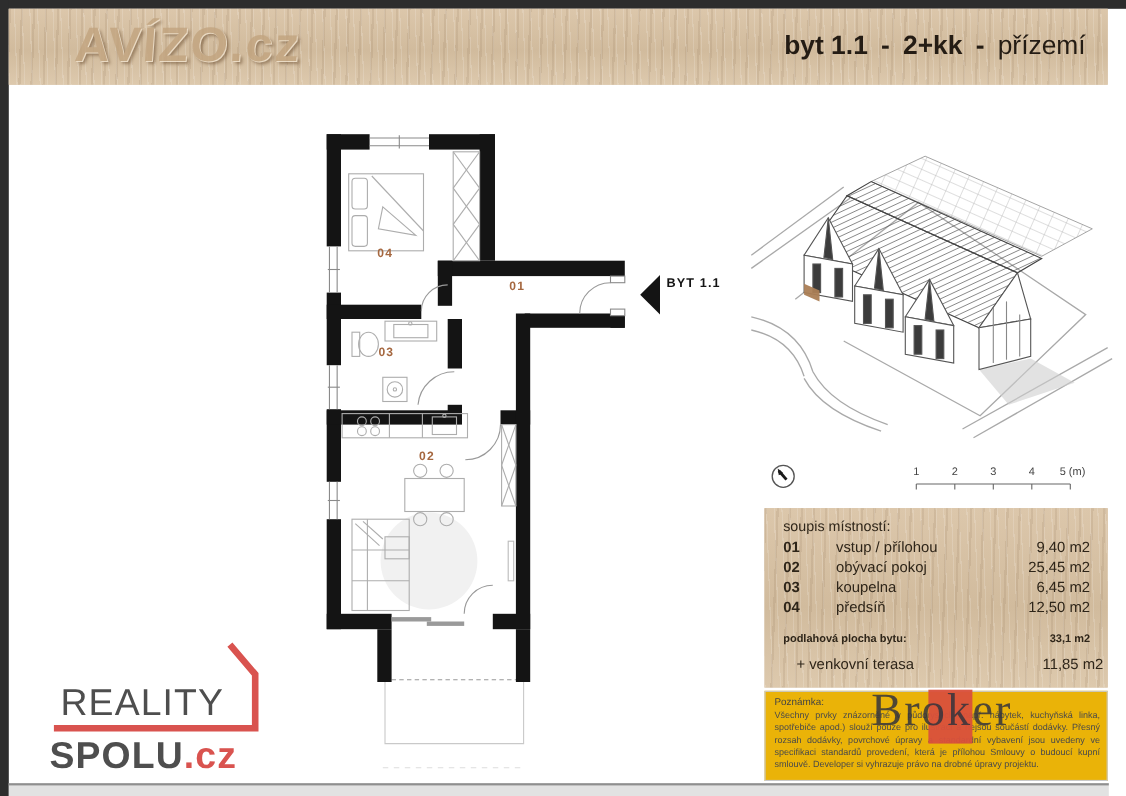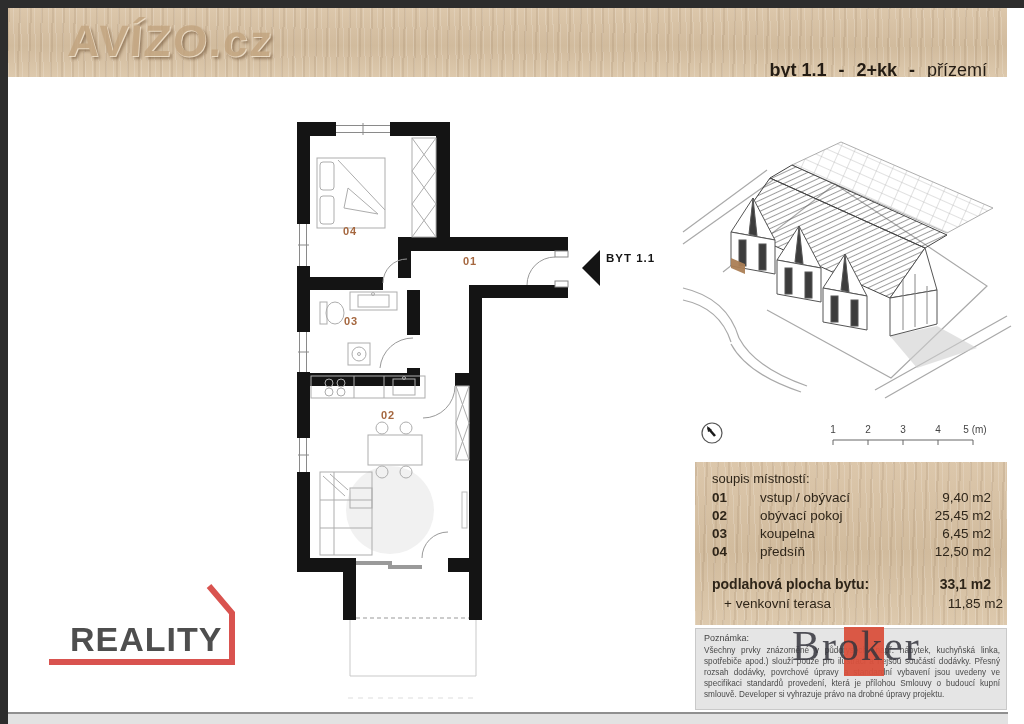--- a/index.html
+++ b/index.html
@@ -16,50 +16,50 @@
       repeating-linear-gradient(92deg, rgba(120,90,60,0.12) 0 2px, rgba(0,0,0,0) 2px 11px),
       repeating-linear-gradient(88deg, rgba(255,255,255,0.16) 0 1px, rgba(0,0,0,0) 1px 7px),
       linear-gradient(180deg,#dcc7ab 0%,#d1bb9d 55%,#ddc9ad 100%);
   }
   
   .header{left:8px;top:8px;width:999px;height:69px;overflow:hidden;}
   .avizo{left:60px;top:8px;font-size:44px;font-weight:800;letter-spacing:2px;color:#c2a47f;opacity:.8;
     text-shadow:1px 1px 0 #f0e2cd, 3px 3px 3px rgba(80,50,20,.55);transform:skewX(-4deg);}
   .project-title{left:38px;top:22px;font-size:24px;font-weight:700;color:#2e261d;letter-spacing:1px;}
   .tri{font-size:15px;margin-right:2px;vertical-align:2px;}
-  .unit-title{right:20px;top:20px;font-size:18px;color:#241c14;white-space:nowrap;margin-top:32px;}
+  .unit-title{right:20px;top:20px;font-size:24px;color:#241c14;white-space:nowrap;}
   .unit-title .b{font-weight:700;}
   .unit-title .sep{font-weight:700;margin:0 12px;}
   .unit-title .floor{font-weight:400;}
   
   .room-code{font-size:11px;font-weight:700;color:#a5673f;letter-spacing:1px;}
   .entrance-label{font-size:11.5px;font-weight:700;color:#141414;letter-spacing:1px;}
   
   .scale-label{font-size:10px;color:#444;transform:translateX(-50%);white-space:nowrap;}
   
   .room-panel{left:695px;top:462px;width:312px;height:163px;color:#2e2519;}
   .panel-title{left:17px;top:9px;font-size:13px;}
   .trow{left:0;width:312px;height:18px;font-size:13.5px;}
   .trow .code{position:absolute;left:17px;font-weight:700;}
   .trow .name{position:absolute;left:65px;}
   .trow .area{position:absolute;right:16px;}
-  .trow.bold{font-weight:700;font-size:14px;}
-  
-  .note-box{left:695px;top:628px;width:312px;height:82px;background:#e5e5e5;border:1px solid #c9c9c9;box-sizing:border-box;}
+  .trow.bold{font-weight:700;font-size:10px;}
+  
+  .note-box{left:695px;top:628px;width:312px;height:82px;background:#eab308;border:1px solid #c9c9c9;box-sizing:border-box;}
   .note-title{left:8px;top:4px;font-size:9px;color:#444;}
   .note-text{left:8px;top:16px;width:296px;font-size:8.2px;line-height:11px;color:#4a4a4a;text-align:justify;}
   
   .broker-logo{left:792px;top:622px;width:250px;height:85px;pointer-events:none;}
   .broker-sq{left:52px;top:5px;width:40px;height:49px;background:#d9503c;opacity:.95;}
   .broker-w1{left:0;top:0;font-family:"Liberation Serif",serif;font-size:42px;color:rgba(52,52,60,.85);letter-spacing:2px;}
   .broker-w2{left:20px;top:33px;font-family:"Liberation Serif",serif;font-size:34px;color:rgba(52,52,60,.85);letter-spacing:2px;}
   .broker-reg{left:234px;top:8px;font-family:"Liberation Serif",serif;font-size:13px;color:rgba(52,52,60,.85);}
   
   .rs-logo{left:30px;top:580px;width:225px;height:135px;}
-  .rs-line1{left:40px;top:40px;font-size:34px;font-weight:700;color:#4e4e4e;letter-spacing:1px;}
+  .rs-line1{left:25px;top:40px;font-size:34px;font-weight:400;color:#4e4e4e;letter-spacing:1px;}
   .rs-line2{left:15px;top:88px;font-size:34px;font-weight:700;color:#4e4e4e;letter-spacing:1px;}
   .rs-tld{color:#d9534f;}
 </style>
 </head>
 <body>
 
 <div class="abs frame-top"></div>
 <div class="abs frame-left"></div>
 <div class="abs frame-bottom"></div>
 
@@ -282,21 +282,21 @@
   <span class="abs scale-label" style="left:868px;top:424px;">2</span>
   <span class="abs scale-label" style="left:903px;top:424px;">3</span>
   <span class="abs scale-label" style="left:938px;top:424px;">4</span>
   <span class="abs scale-label" style="left:975px;top:424px;">5 (m)</span>
 </div>
 
 <div class="abs room-panel wood">
   <div class="abs panel-title">soupis místností:</div>
   <div class="abs trow" style="top:28px;">
     <span class="code">01</span>
-    <span class="name">vstup / obývací</span>
+    <span class="name">vstup / přílohou</span>
     <span class="area">9,40 m2</span>
   </div>
   <div class="abs trow" style="top:46px;">
     <span class="code">02</span>
     <span class="name">obývací pokoj</span>
     <span class="area">25,45 m2</span>
   </div>
   <div class="abs trow" style="top:64px;">
     <span class="code">03</span>
     <span class="name">koupelna</span>
@@ -326,13 +326,16 @@
   <div class="abs broker-sq"></div>
   <div class="abs broker-w1">Broker</div>
   <div class="abs broker-reg">®</div>
 </div>
 
 <div class="abs rs-logo">
   <svg class="abs" style="left:0;top:0;" width="225" height="135" viewBox="0 0 225 135">
     <polyline points="179,6 202,33 202,82 19,82" fill="none" stroke="#d9534f" stroke-width="6"></polyline>
   </svg>
   <div class="abs rs-line1">REALITY</div>
+  <div class="abs rs-line2">
+    <span>SPOLU</span><span class="rs-tld">.cz</span>
+  </div>
 </div>
 
 </body></html>

